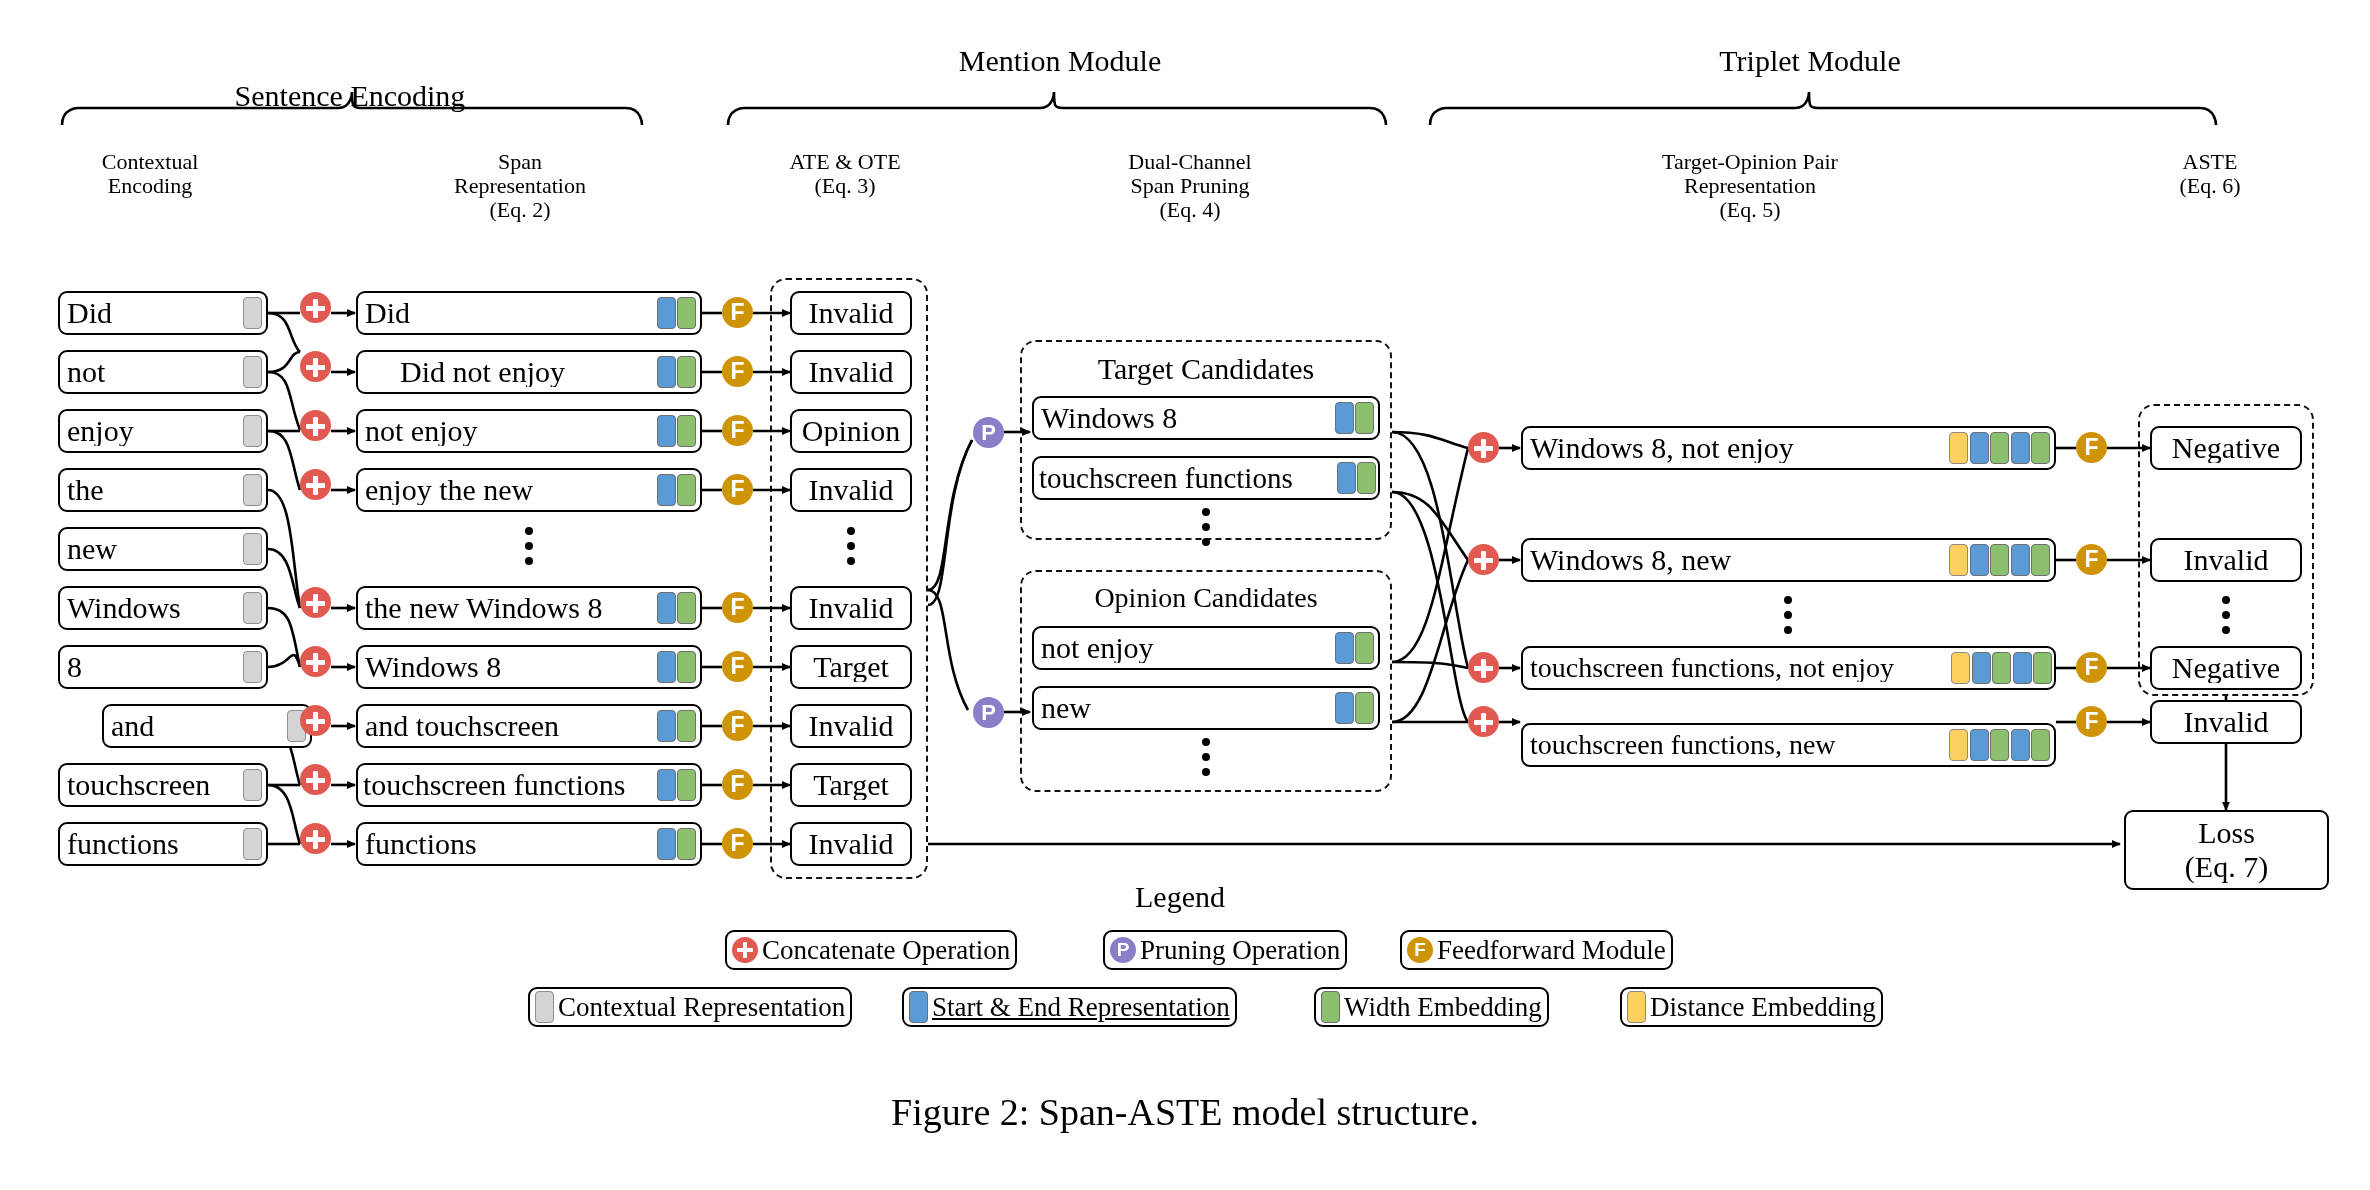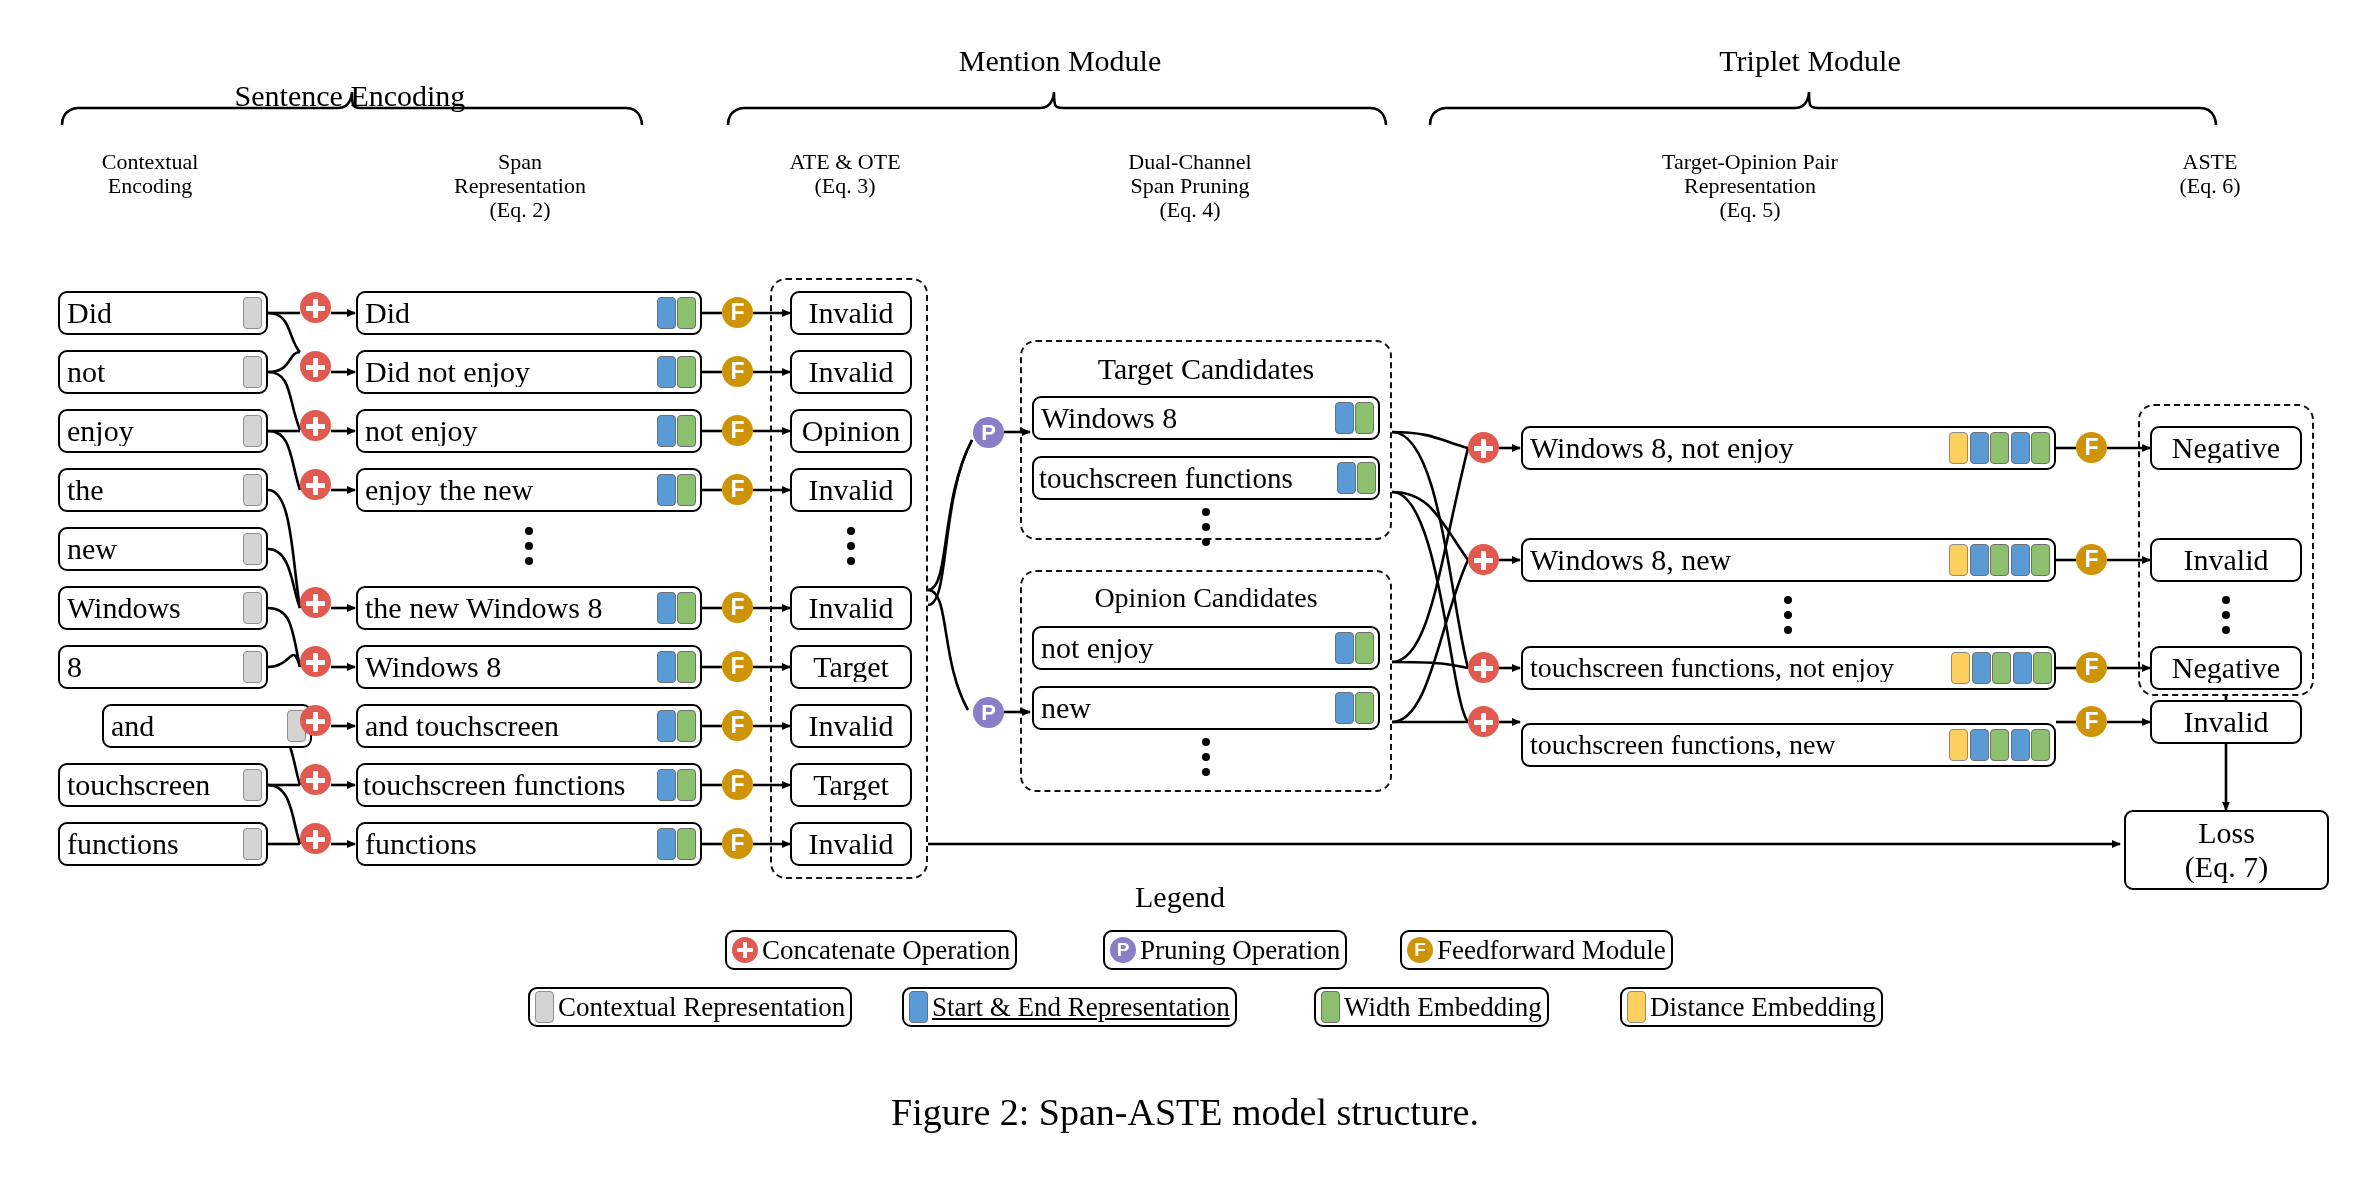--- a/index.html
+++ b/index.html
@@ -304,21 +304,21 @@
       <span class="plus-v" style="left:13px;top:6.5px;width:5px;height:19px;"></span>
     </div>
 
   <div class="box" style="left:356px;top:291px;width:346px;height:44px;">
     <span class="txt">Did</span>
     <span class="chips">
         <i class="chip blue"></i>
         <i class="chip green"></i>
       </span>
   </div>
-  <div class="box" style="left:356px;top:350px;width:346px;height:44px;">
+  <div class="box" style="left:356px;top:350px;width:346px;height:44px;padding-left:35px;">
     <span class="txt">Did not enjoy</span>
     <span class="chips">
         <i class="chip blue"></i>
         <i class="chip green"></i>
       </span>
   </div>
   <div class="box" style="left:356px;top:409px;width:346px;height:44px;">
     <span class="txt">not enjoy</span>
     <span class="chips">
         <i class="chip blue"></i>

